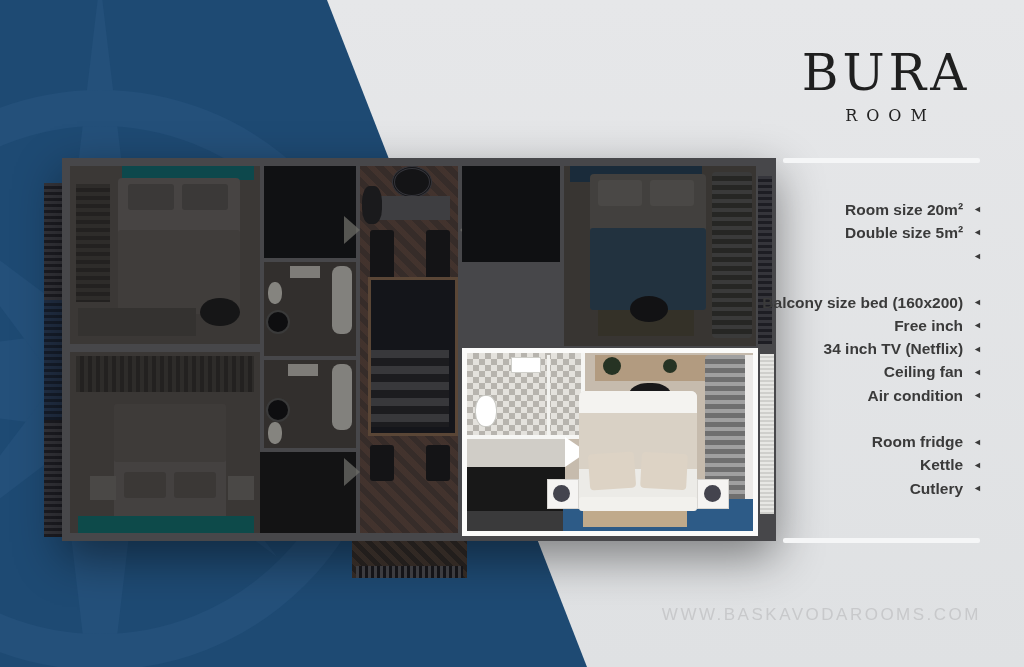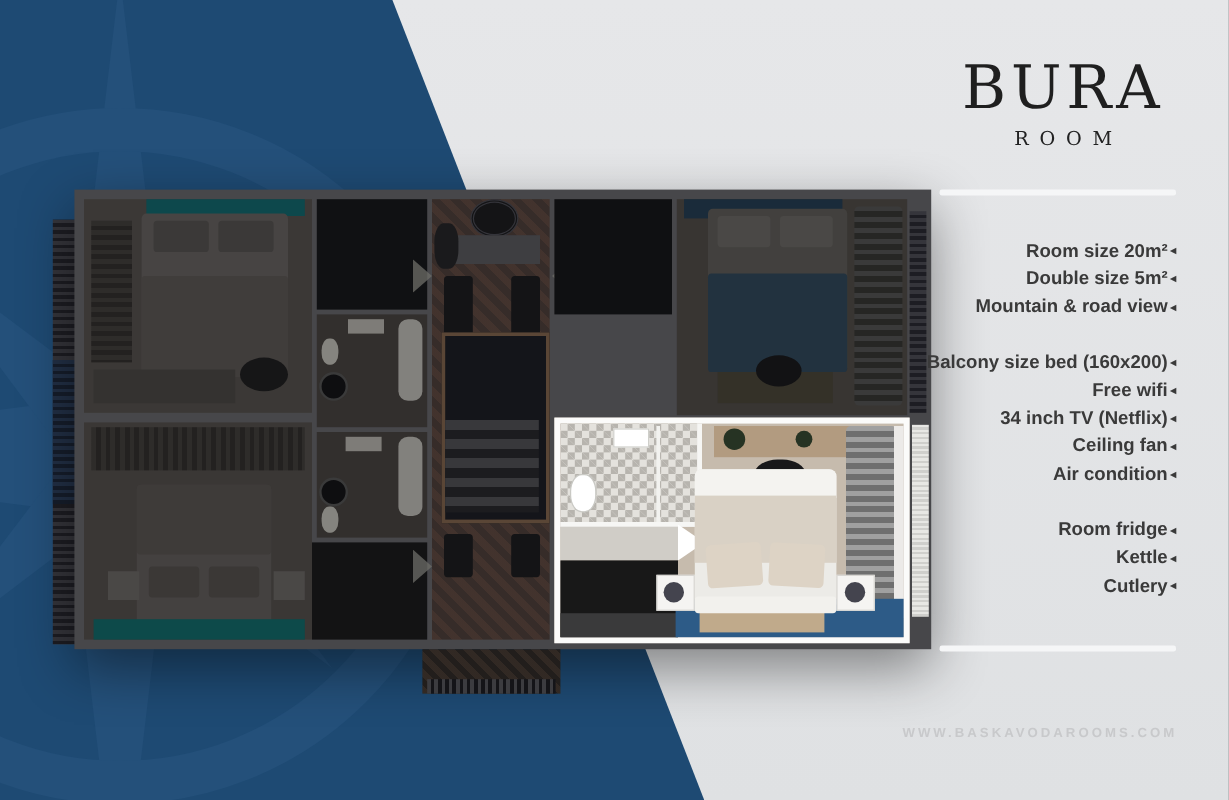--- a/index.html
+++ b/index.html
@@ -13,24 +13,24 @@
   
   .logo-title{left:770px;top:48px;width:232px;text-align:center;
               font-family:"DejaVu Serif",serif;font-size:50px;letter-spacing:4px;
               color:#1f1f1f;line-height:1;}
   .logo-sub{left:770px;top:106px;width:232px;text-align:center;
             font-family:"DejaVu Serif",serif;font-size:16px;letter-spacing:9px;
             text-indent:9px;color:#222;}
   .divider{left:783px;width:197px;height:5px;background:#f5f6f7;border-radius:2px;}
   #features{top:198px;right:42px;width:320px;}
   .fgroup{margin-bottom:23px;}
-  .feat{display:flex;align-items:center;justify-content:flex-end;gap:0;
+  .feat{display:flex;align-items:center;justify-content:flex-end;gap:10px;
         height:23.3px;font-size:15.5px;font-weight:bold;color:#3a3a3a;}
   .fbullet{font-size:9px;line-height:1;color:#3a3a3a;}
-  .url{top:605px;right:43px;font-size:11px;font-weight:bold;letter-spacing:2.5px;
+  .url{top:605px;right:43px;font-size:17px;font-weight:normal;letter-spacing:2.5px;
        color:#c8c9cb;}
   
   #plan{left:62px;top:158px;width:714px;height:383px;background:#47474a;
         box-shadow:0 16px 44px rgba(0,0,0,.45);}
   #plan div{position:absolute;}
   .stripesH{background:repeating-linear-gradient(180deg,#35353b 0 3px,#1d1d23 3px 6px);}
   .stripesV{background:repeating-linear-gradient(90deg,#3c3c40 0 3px,#141418 3px 6px);}
   .clothes{background:repeating-linear-gradient(90deg,#2e2c2a 0 4px,#232120 4px 8px);}
   .clothesH{background:repeating-linear-gradient(180deg,#2e2c2a 0 4px,#232120 4px 8px);}
   .tile{background:#362c29;
@@ -172,31 +172,30 @@
     <div class="fgroup">
       <div class="feat">
           <span>Room size 20m²</span>
           <span class="fbullet">◄</span>
         </div>
       <div class="feat">
           <span>Double size 5m²</span>
           <span class="fbullet">◄</span>
         </div>
       <div class="feat">
-          <span>Mountain &amp; road view</span>
           <span class="fbullet">◄</span>
         </div>
     </div>
     <div class="fgroup">
       <div class="feat">
           <span>Balcony size bed (160x200)</span>
           <span class="fbullet">◄</span>
         </div>
       <div class="feat">
-          <span>Free wifi</span>
+          <span>Free inch</span>
           <span class="fbullet">◄</span>
         </div>
       <div class="feat">
           <span>34 inch TV (Netflix)</span>
           <span class="fbullet">◄</span>
         </div>
       <div class="feat">
           <span>Ceiling fan</span>
           <span class="fbullet">◄</span>
         </div>

